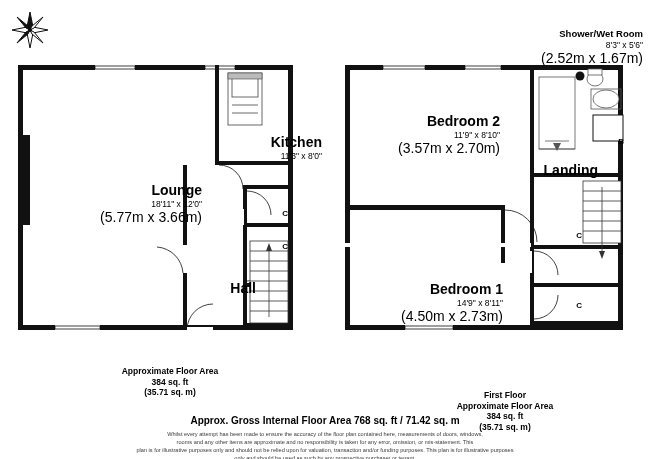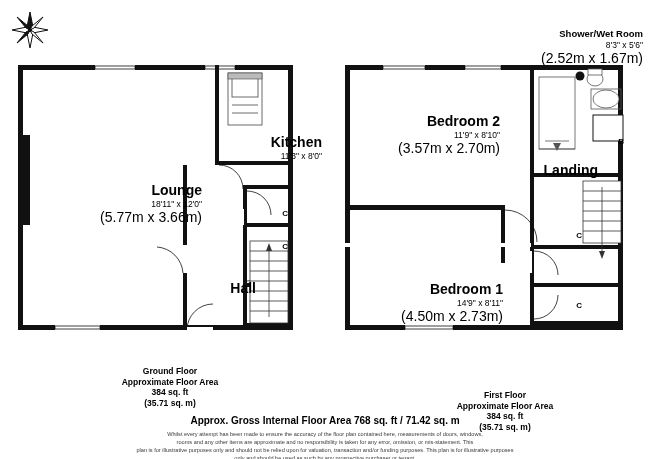--- a/index.html
+++ b/index.html
@@ -277,21 +277,20 @@
     <div class="small-room">B</div>
   </div>
   <div class="lbl" style="left:562px; top:231px; width:20px;">
     <div class="small-room">C</div>
   </div>
   <div class="lbl" style="left:562px; top:301px; width:20px;">
     <div class="small-room">C</div>
   </div>
 
   <div class="footer-block" style="left:60px; top:366px; width:220px;">
-    <div>Ground Floor</div>
     <div>Approximate Floor Area</div>
     <div>384 sq. ft</div>
     <div>(35.71 sq. m)</div>
   </div>
 
   <div class="footer-block" style="left:395px; top:366px; width:220px;margin-top:24px;">
     <div>First Floor</div>
     <div>Approximate Floor Area</div>
     <div>384 sq. ft</div>
     <div>(35.71 sq. m)</div>

